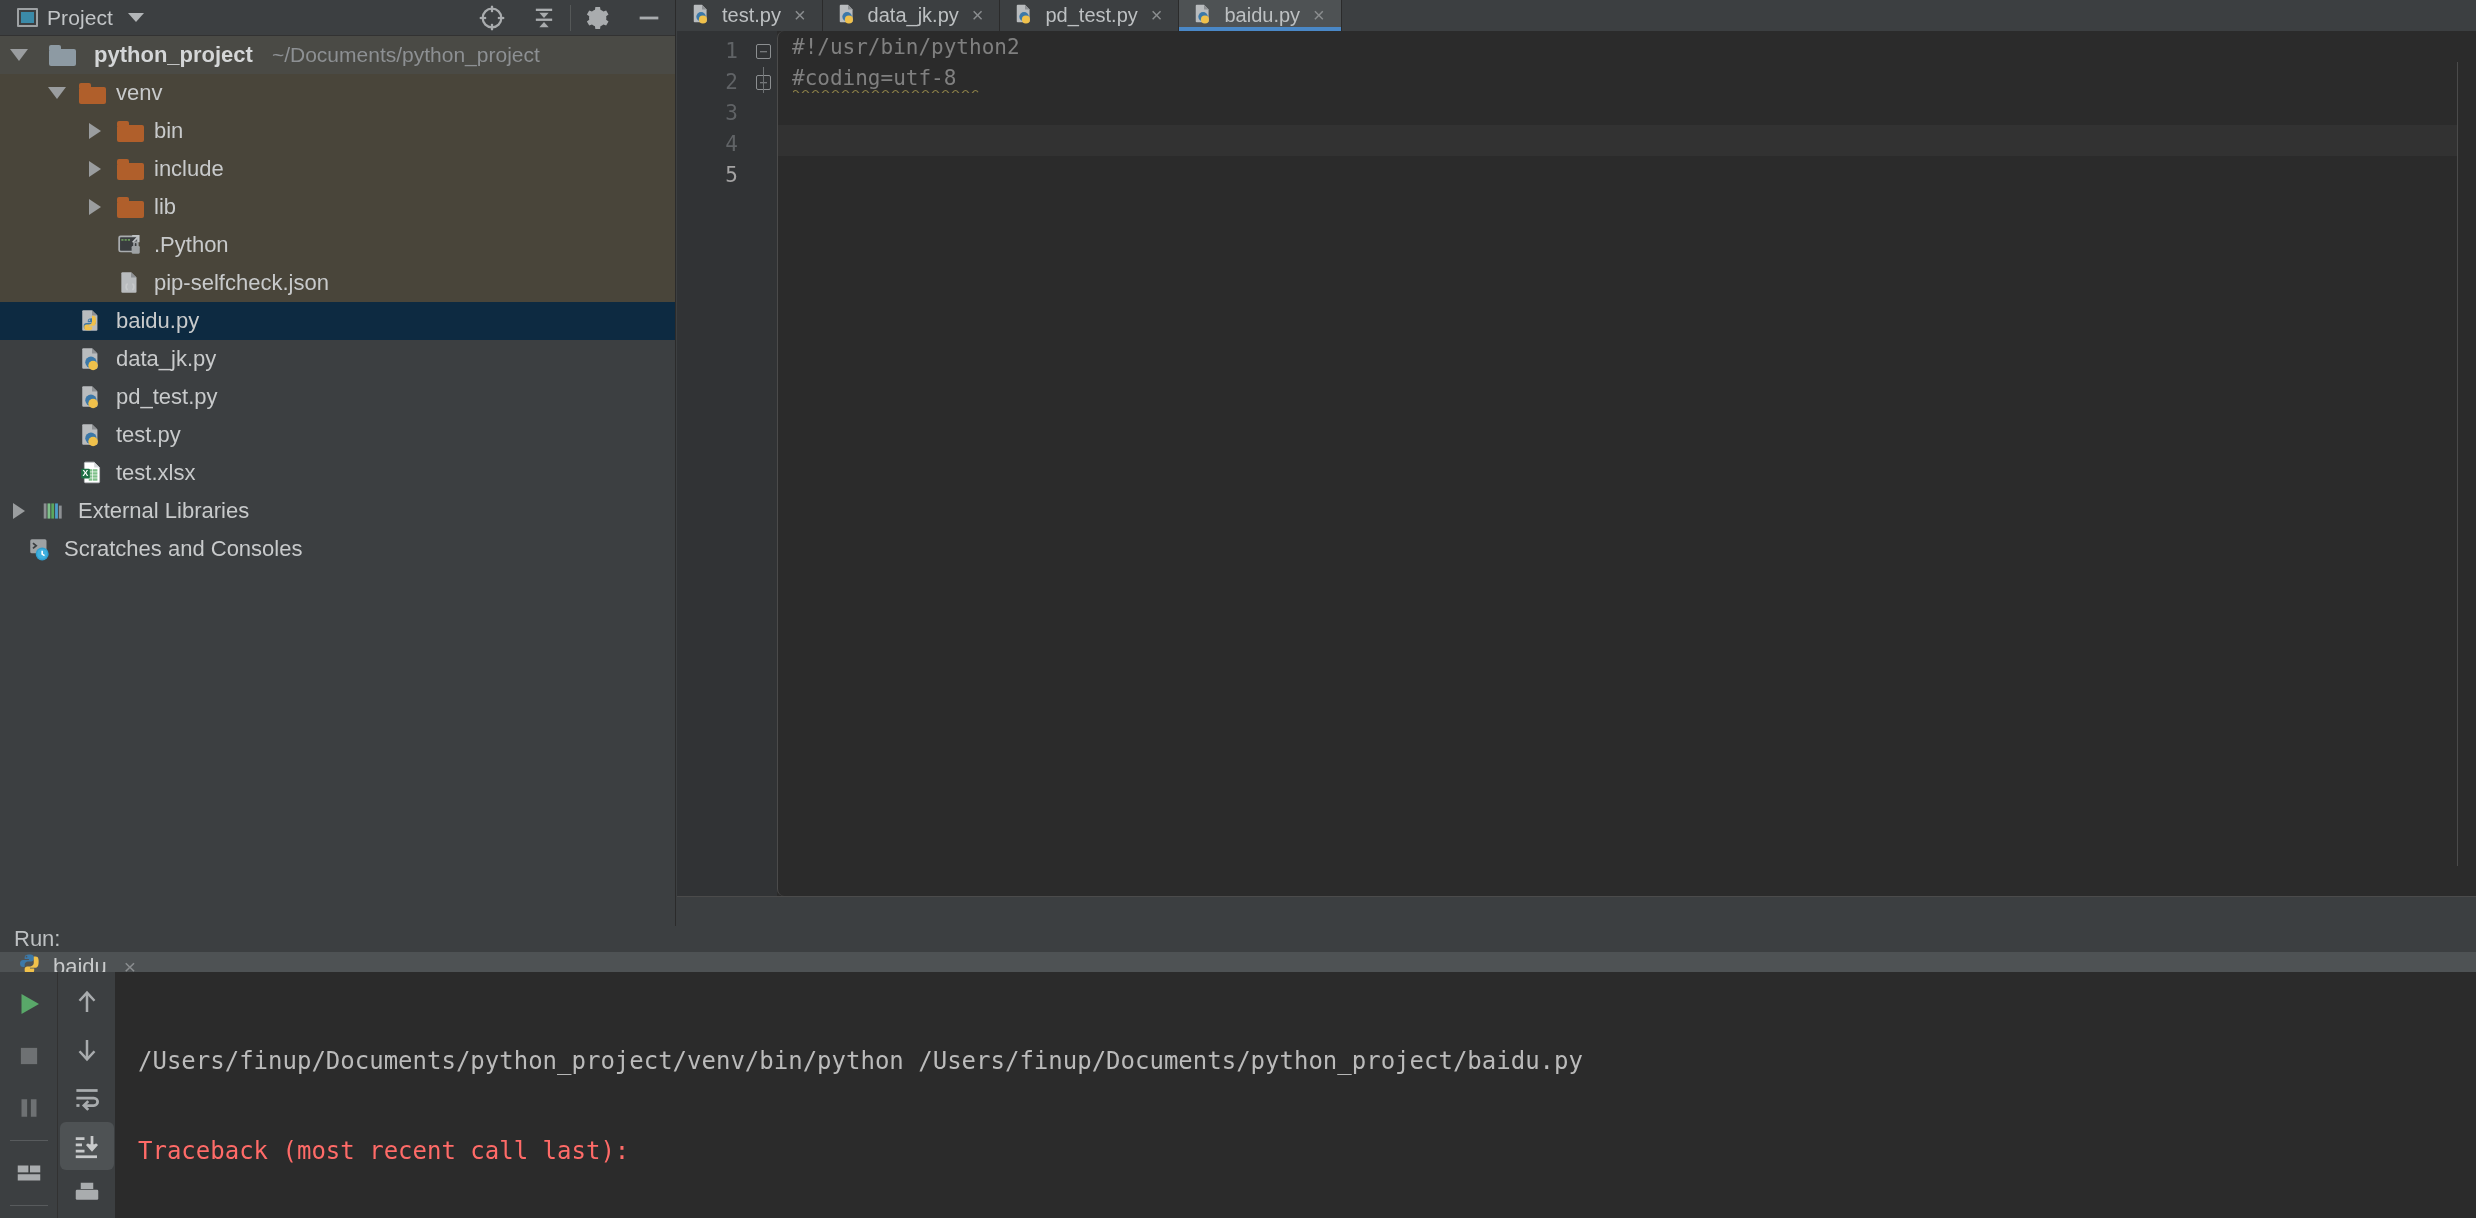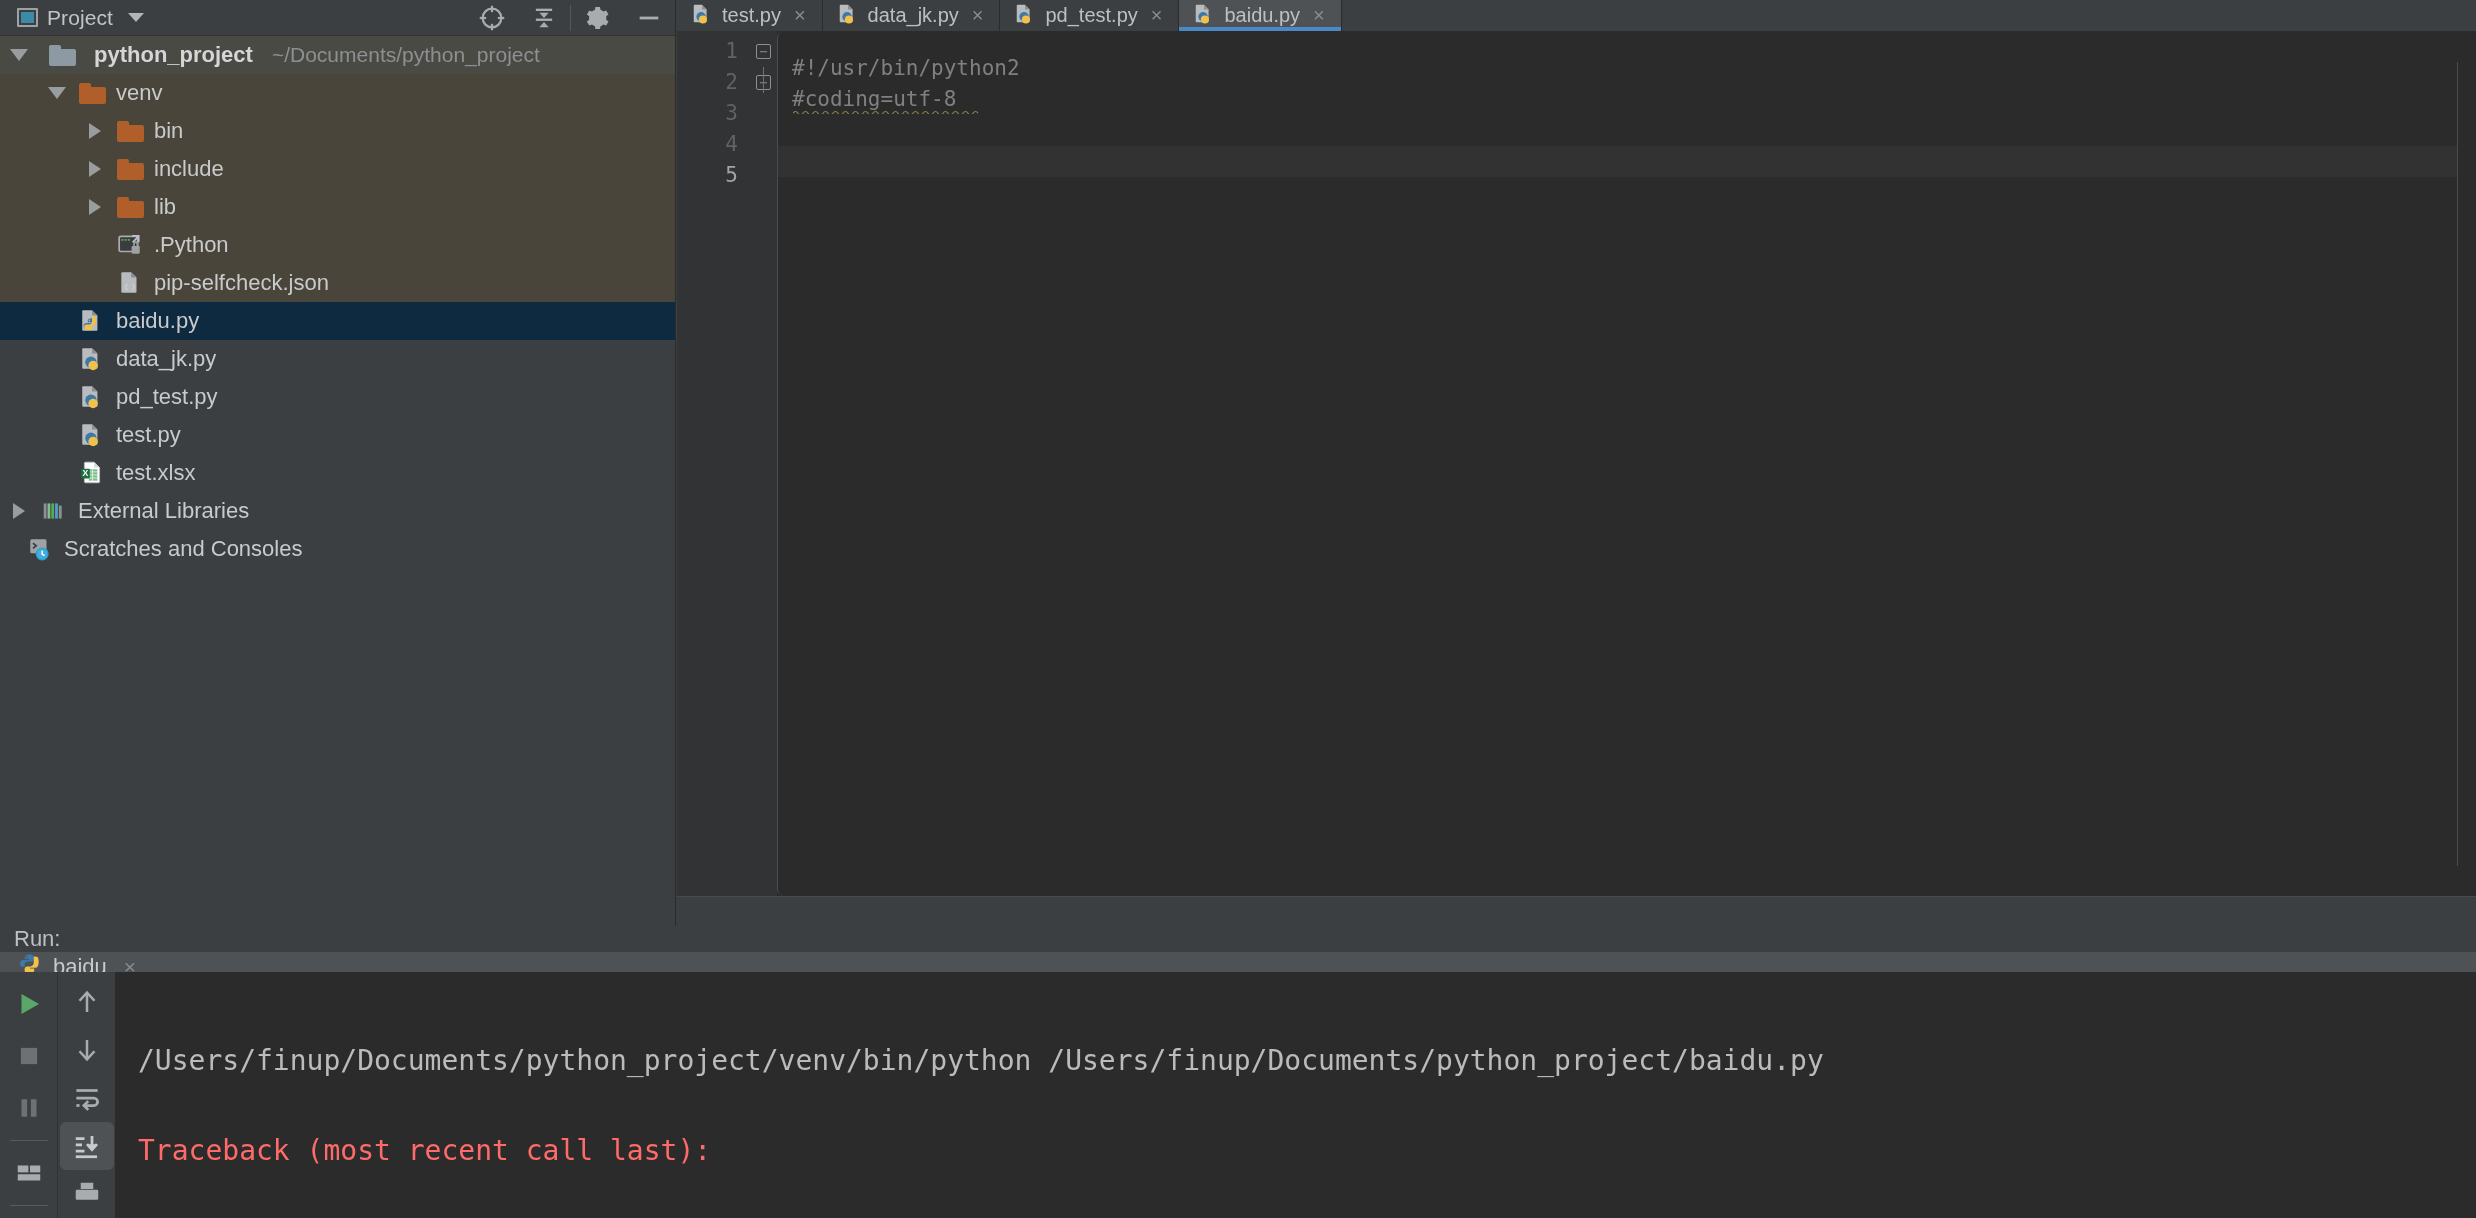--- a/index.html
+++ b/index.html
@@ -118,21 +118,21 @@
   .fold-col { width: 28px; background: #313335; flex: none; position: relative; padding-top: 5px; }
   .fold-mark { height: 31px; display: flex; align-items: center; justify-content: center; }
   .fold-box {
     width: 15px; height: 15px; border: 1.5px solid #8c8f91; border-radius: 2px; position: relative;
   }
   .fold-box::after {
     content:""; position:absolute; left:3px; right:3px; top:50%; height:1.5px;
     background:#8c8f91; transform: translateY(-50%);
   }
   .fold-line { position:absolute; left: 13.5px; top: 36px; width:1.5px; height: 26px; background:#6e7274; }
-  .codecol { flex: 1; position: relative; background: #2b2b2b; padding-top: 22px; border-left: 1px solid #4b4b4b; border-radius: 7px; }
+  .codecol { flex: 1; position: relative; background: #2b2b2b; padding-top: 1px; border-left: 1px solid #4b4b4b; border-radius: 7px; }
   .cline {
     height: 31px; line-height: 31px; color: #a9b7c6; font-size: 21px;
     font-family: "DejaVu Sans Mono", monospace; padding-left: 14px; position: relative;
     white-space: pre;
   }
   .cline.comment { color: #808080; }
   .cline.cur { background: #323232; }
   .sq { position: absolute; height: 4px; bottom: 3px; }
   .editor-vscroll {
     position: absolute; right: 0; top: 31px; bottom: 30px; width: 19px; background: #2b2b2b;
@@ -161,21 +161,21 @@
   }
   .run-tools2 {
     width: 58px; background: #3c3f41; flex: none; display: flex; flex-direction: column;
     align-items: center; padding-top: 6px; gap: 0; border-right: 1px solid #2b2b2b;
   }
   .tbtn { width: 54px; height: 52px; display:flex; align-items:center; justify-content:center; }
   .tbtn.sel { background: #4e5254; border-radius: 6px; }
   .tsep { width: 38px; height: 1px; background: #585b5d; margin: 6px 0; }
   .console {
     flex: 1; background: #2b2b2b; padding: 14px 0 0 22px; overflow: hidden;
-    font-family: "DejaVu Sans Mono", monospace; font-size: 28px; line-height: 30px;
+    font-family: "DejaVu Sans Mono", monospace; font-size: 24px; line-height: 30px;
     white-space: pre;
   }
   .c-white { color: #bbbbbb; }
   .c-red { color: #ff6b68; }
 </style>
 </head>
 <body>
 
 <div class="app">
 

